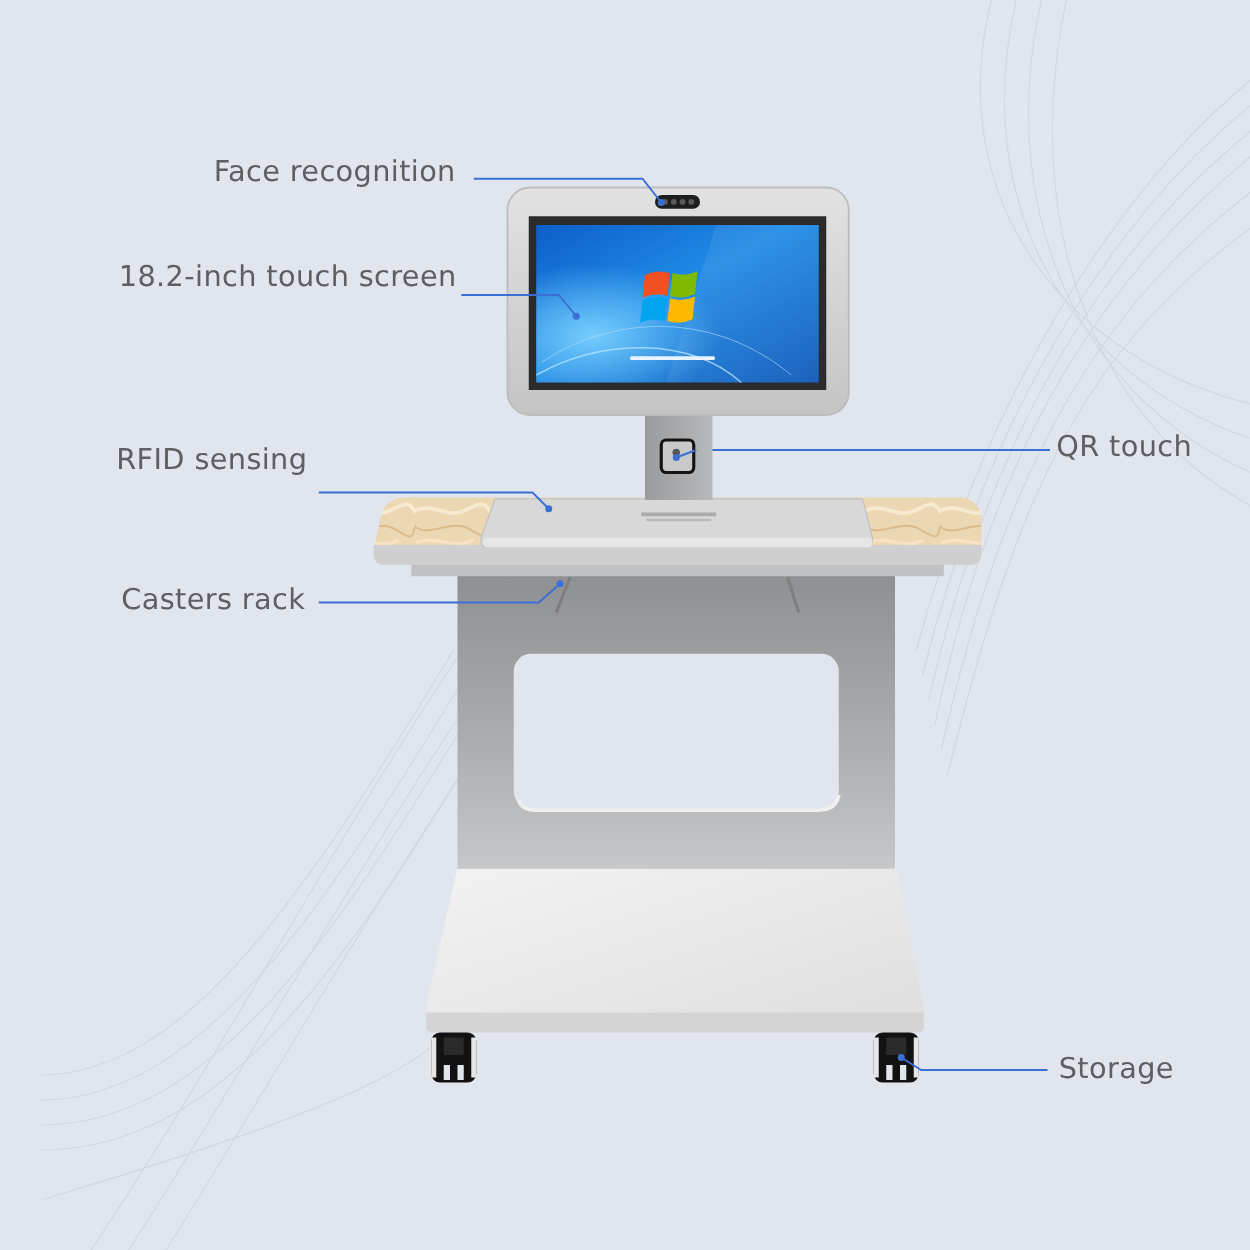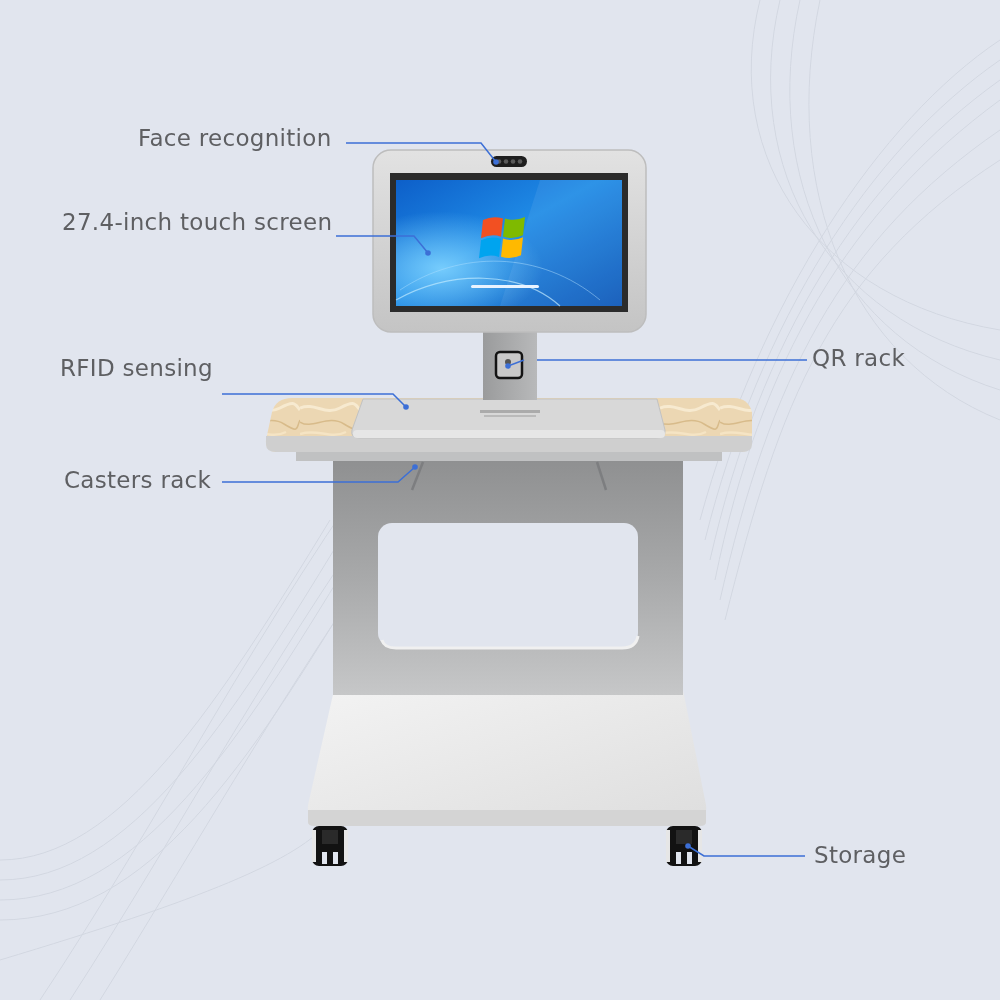--- a/index.html
+++ b/index.html
@@ -1,17 +1,17 @@
 <!DOCTYPE html>
 <html><head>
 <meta charset="utf-8">
 <style>
   html,body{margin:0;padding:0;}
   body{width:1000px;height:1000px;overflow:hidden;background:#e1e5ee;font-family:"DejaVu Sans","Liberation Sans",sans-serif;}
-  .stage{position:relative;width:828px;height:1000px;}
+  .stage{position:relative;width:828px;height:1000px;margin-left:33px;}
   svg.bg{position:absolute;left:0;top:0;}
   .label{position:absolute;color:#5e5f62;font-size:23px;letter-spacing:0.3px;white-space:nowrap;line-height:1;}
 </style>
 </head>
 <body>
 
 <div class="stage">
 
   <svg class="bg" width="1000" height="1000" viewBox="0 0 1000 1000">
     <defs>
@@ -150,19 +150,19 @@
       <circle cx="496" cy="162" r="2.8"></circle>
       <circle cx="428" cy="253" r="2.8"></circle>
       <circle cx="508" cy="366" r="2.8"></circle>
       <circle cx="406" cy="407" r="2.8"></circle>
       <circle cx="415" cy="467" r="2.8"></circle>
       <circle cx="688" cy="846" r="2.8"></circle>
     </g>
   </svg>
 
   <div class="label" style="left:138px;top:127px;">Face recognition</div>
-  <div class="label" style="left:62px;top:211px;">27.4-inch touch screen</div>
-  <div class="label" style="left:812px;top:347px;">QR rack</div>
+  <div class="label" style="left:62px;top:211px;">18.2-inch touch screen</div>
+  <div class="label" style="left:812px;top:347px;">QR touch</div>
   <div class="label" style="left:60px;top:357px;">RFID sensing</div>
   <div class="label" style="left:64px;top:469px;">Casters rack</div>
   <div class="label" style="left:814px;top:844px;">Storage</div>
 
 </div>
 
 </body></html>

